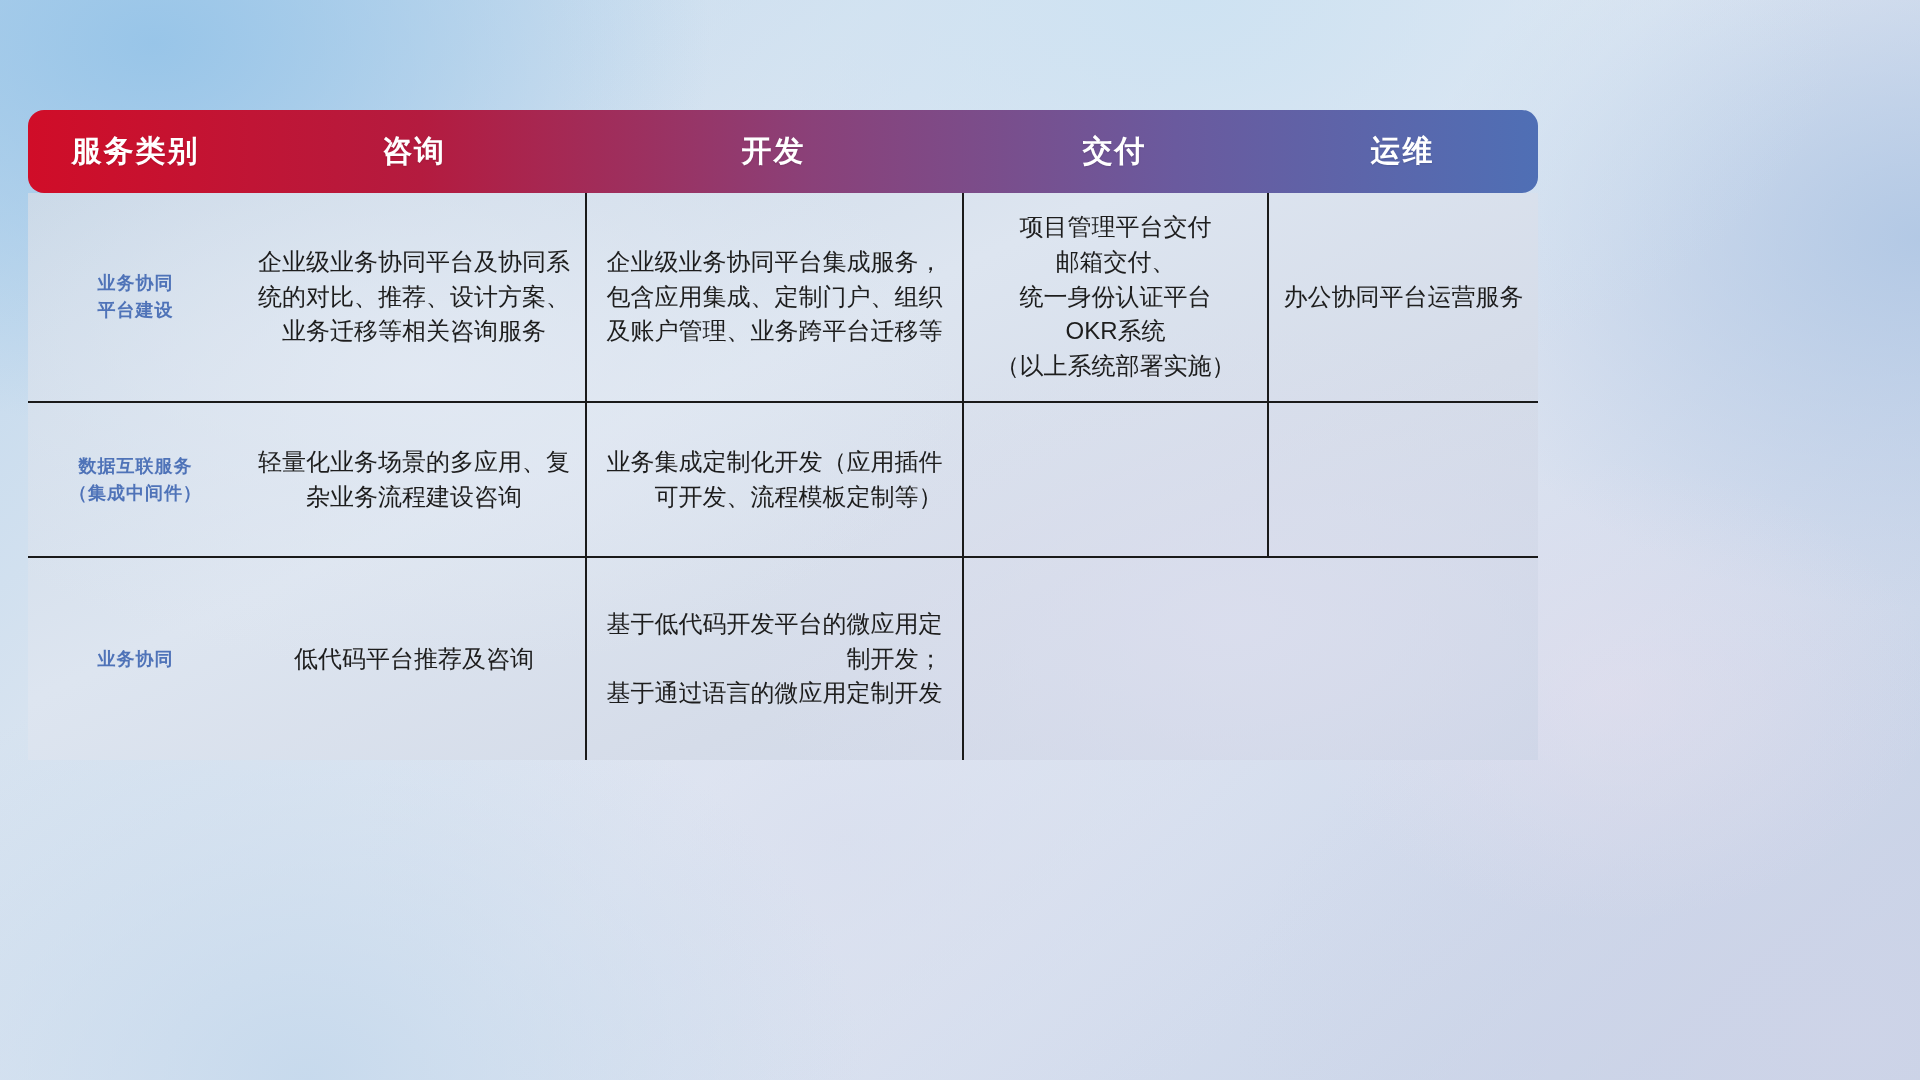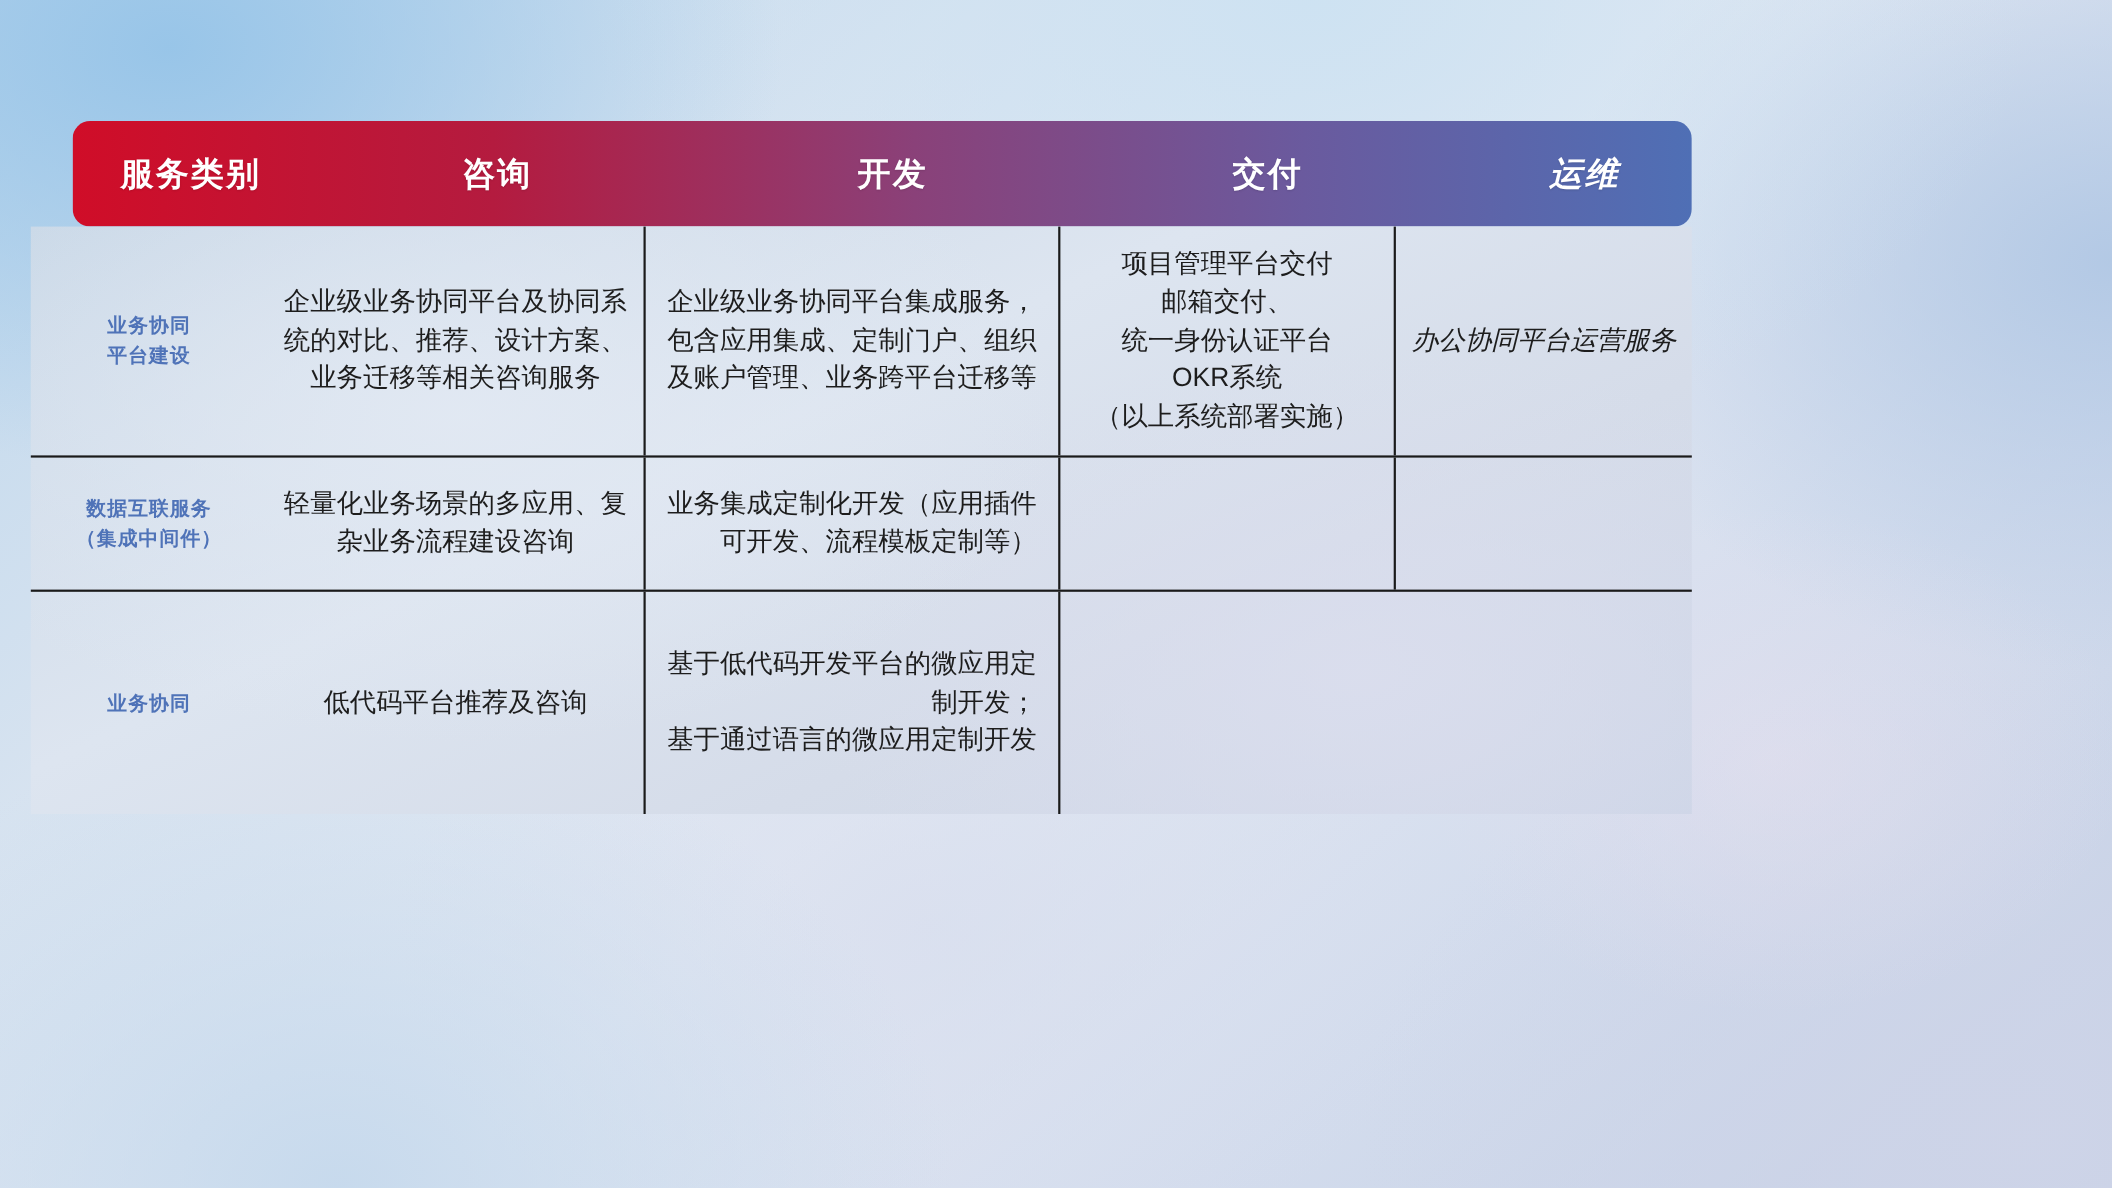--- a/index.html
+++ b/index.html
@@ -44,24 +44,23 @@
     left: 28px;
     top: 110px;
     width: 1510px;
     height: 670px;
   }
 
   
   #table-header {
     position: relative;
     display: flex;
-    height: 96px;
+    height: 83px;
     border-radius: 16px;
     overflow: hidden;
-    margin-left: 38px;
   }
   #header-gradient {
     position: absolute;
     inset: 0;
     background: linear-gradient(90deg,
         var(--g0) 0%,
         var(--g1) 26%,
         var(--g2) 52%,
         var(--g3) 76%,
         var(--g4) 100%);
@@ -115,24 +114,24 @@
     font-size: 18px;
     line-height: 1.5;
     letter-spacing: 1px;
   }
 
   
   .c0 { width: 215px; flex: 0 0 215px; }
   .c1 { width: 342px; flex: 0 0 342px; }
   .c2 { width: 377px; flex: 0 0 377px; text-align: right; }
   .c3 { width: 305px; flex: 0 0 305px; text-align: center; }
-  .c4 { width: 271px; flex: 0 0 271px; font-style: italic; }
+  .c4 { width: 271px; flex: 0 0 271px; }
 
   .r0 { height: 208px; }
-  .r1 { height: 122px; }
+  .r1 { height: 155px; }
   .r2 { height: 204px; }
 </style>
 </head>
 <body>
 
 <div id="page-bg"></div>
 
 <div id="table-wrap">
 
   <div id="table-header">

